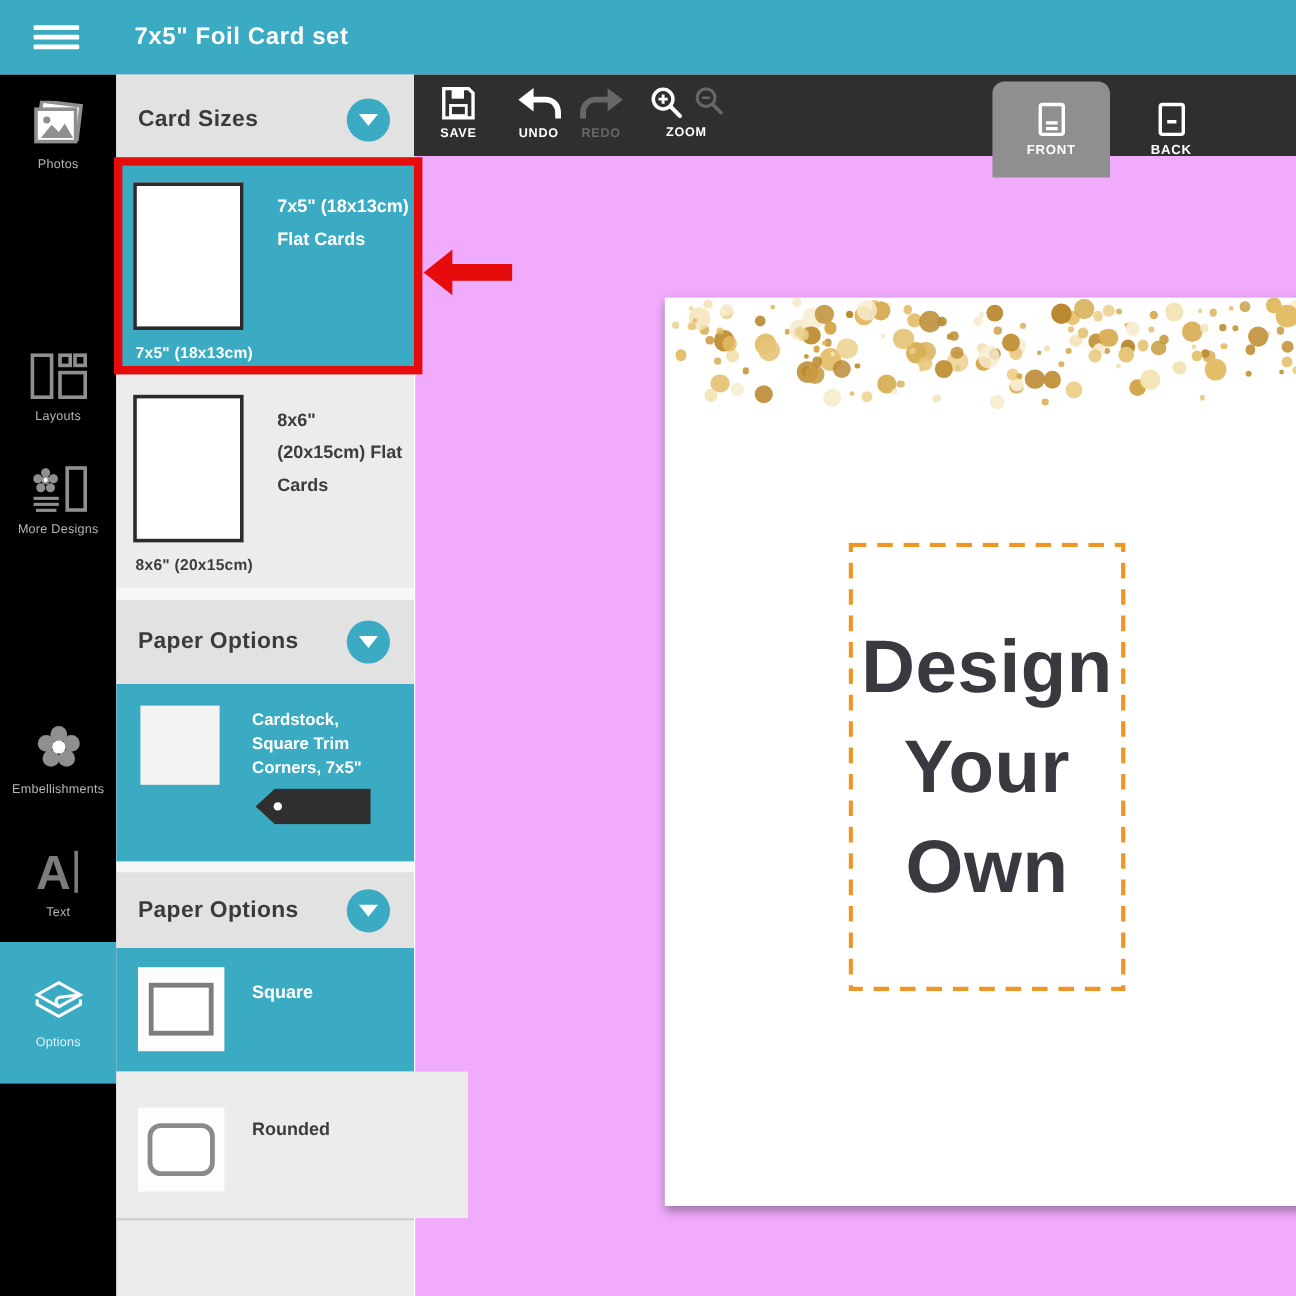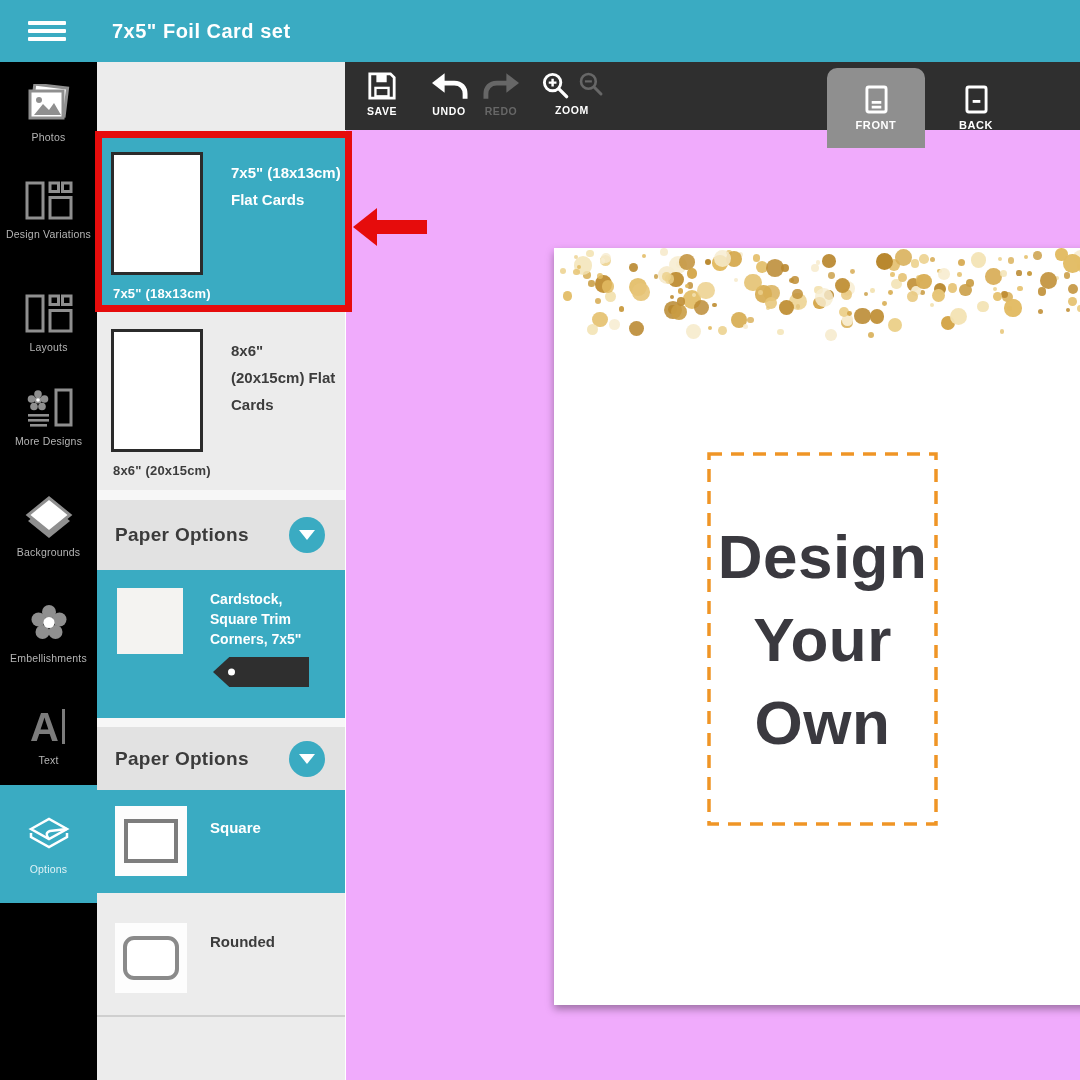--- a/index.html
+++ b/index.html
@@ -343,29 +343,20 @@
   <button class="side-item" style="top:22px;">
     <svg width="46" height="40" viewBox="0 0 46 40">
       <rect x="7" y="2" width="33" height="28" transform="rotate(7 23 16)" fill="#fff" stroke="currentColor" stroke-width="3"></rect>
       <rect x="4" y="7" width="33" height="27" fill="#fff" stroke="currentColor" stroke-width="3"></rect>
       <circle cx="13" cy="16" r="3" fill="currentColor"></circle>
       <path d="M8 31 L17 20 L23 26 L28 19 L35 31 Z" fill="currentColor"></path>
     </svg>
     <span class="side-label">Photos</span>
   </button>
 
-  <button class="side-item" style="top:119px;">
-    <svg width="48" height="40" viewBox="0 0 48 40" fill="none" stroke="currentColor" stroke-width="3">
-      <rect x="2" y="2" width="16" height="35"></rect>
-      <rect x="25" y="2" width="8.5" height="8.5"></rect>
-      <rect x="37.5" y="2" width="8.5" height="8.5"></rect>
-      <rect x="25" y="16.5" width="21" height="20.5"></rect>
-    </svg>
-    <span class="side-label">Design Variations</span>
-  </button>
 
   <button class="side-item" style="top:232px;">
     <svg width="48" height="40" viewBox="0 0 48 40" fill="none" stroke="currentColor" stroke-width="3">
       <rect x="2" y="2" width="16" height="35"></rect>
       <rect x="25" y="2" width="8.5" height="8.5"></rect>
       <rect x="37.5" y="2" width="8.5" height="8.5"></rect>
       <rect x="25" y="16.5" width="21" height="20.5"></rect>
     </svg>
     <span class="side-label">Layouts</span>
   </button>
@@ -382,27 +373,20 @@
         <circle cx="13" cy="12" r="1.8" fill="#fff"></circle>
         <rect x="3" y="26" width="21" height="2.6"></rect>
           <rect x="3" y="31" width="21" height="2.6"></rect>
           <rect x="5" y="36" width="17" height="2.6"></rect>
       </g>
       <rect x="31" y="2" width="15" height="35" fill="none" stroke="currentColor" stroke-width="3"></rect>
     </svg>
     <span class="side-label">More Designs</span>
   </button>
 
-  <button class="side-item" style="top:433px;">
-    <svg width="48" height="44" viewBox="0 0 48 44">
-      <polygon points="24,9 45,26 24,43 3,26" fill="currentColor"></polygon>
-      <polygon points="24,3 45,20 24,37 3,20" fill="#fff" stroke="currentColor" stroke-width="3"></polygon>
-    </svg>
-    <span class="side-label">Backgrounds</span>
-  </button>
 
   <button class="side-item" style="top:539px;">
     <svg width="46" height="44" viewBox="0 0 46 44">
       <g fill="currentColor">
         <circle cx="23" cy="11" r="7"></circle>
           <circle cx="33.5" cy="18.5" r="7"></circle>
           <circle cx="29.5" cy="31" r="7"></circle>
         <circle cx="16.5" cy="31" r="7"></circle>
           <circle cx="12.5" cy="18.5" r="7"></circle>
       </g>
@@ -424,20 +408,24 @@
       <path d="M7 15 L25 5 L43 15 L25 25 Z"></path>
       <path d="M7 19 V23 L25 33 L43 23 V19"></path>
       <path d="M25 25 Q20 19 26 17 L43 15"></path>
     </svg>
     <span class="side-label">Options</span>
   </button>
 </nav>
 
 <div class="panel">
 
+  <div class="p-header" style="top:0;height:75px;">
+    <span class="p-header-label">Card Sizes</span>
+    <span class="chev"></span>
+  </div>
 
   <div class="p-item teal-sel" style="top:75px;height:175px;">
     <span class="thumb" style="top:15px;height:117px;"></span>
     <span class="size-title" style="top:22px;">7x5" (18x13cm)
 Flat Cards</span>
     <span class="size-caption" style="top:149px;">7x5" (18x13cm)</span>
   </div>
 
   <div class="p-item gray-item" style="top:250px;height:178px;">
     <span class="thumb" style="top:17px;height:117px;"></span>
@@ -472,21 +460,21 @@
     <span class="chev"></span>
   </div>
 
   <div class="p-item teal-sel" style="top:728px;height:103px;">
     <span class="trim-thumb" style="top:16px;">
       <span class="trim-shape-square"></span>
     </span>
     <span class="trim-label" style="top:29px;">Square</span>
   </div>
 
-  <div class="p-item gray-item" style="top:831px;height:122px;">
+  <div class="p-item gray-item" style="top:831px;height:122px;padding-left:45px;">
     <span class="trim-thumb" style="top:30px;">
       <span class="trim-shape-rounded"></span>
     </span>
     <span class="trim-label" style="top:40px;">Rounded</span>
   </div>
 
   <div class="divider" style="top:953px;"></div>
 </div>
 
 <div class="red-box"></div>

